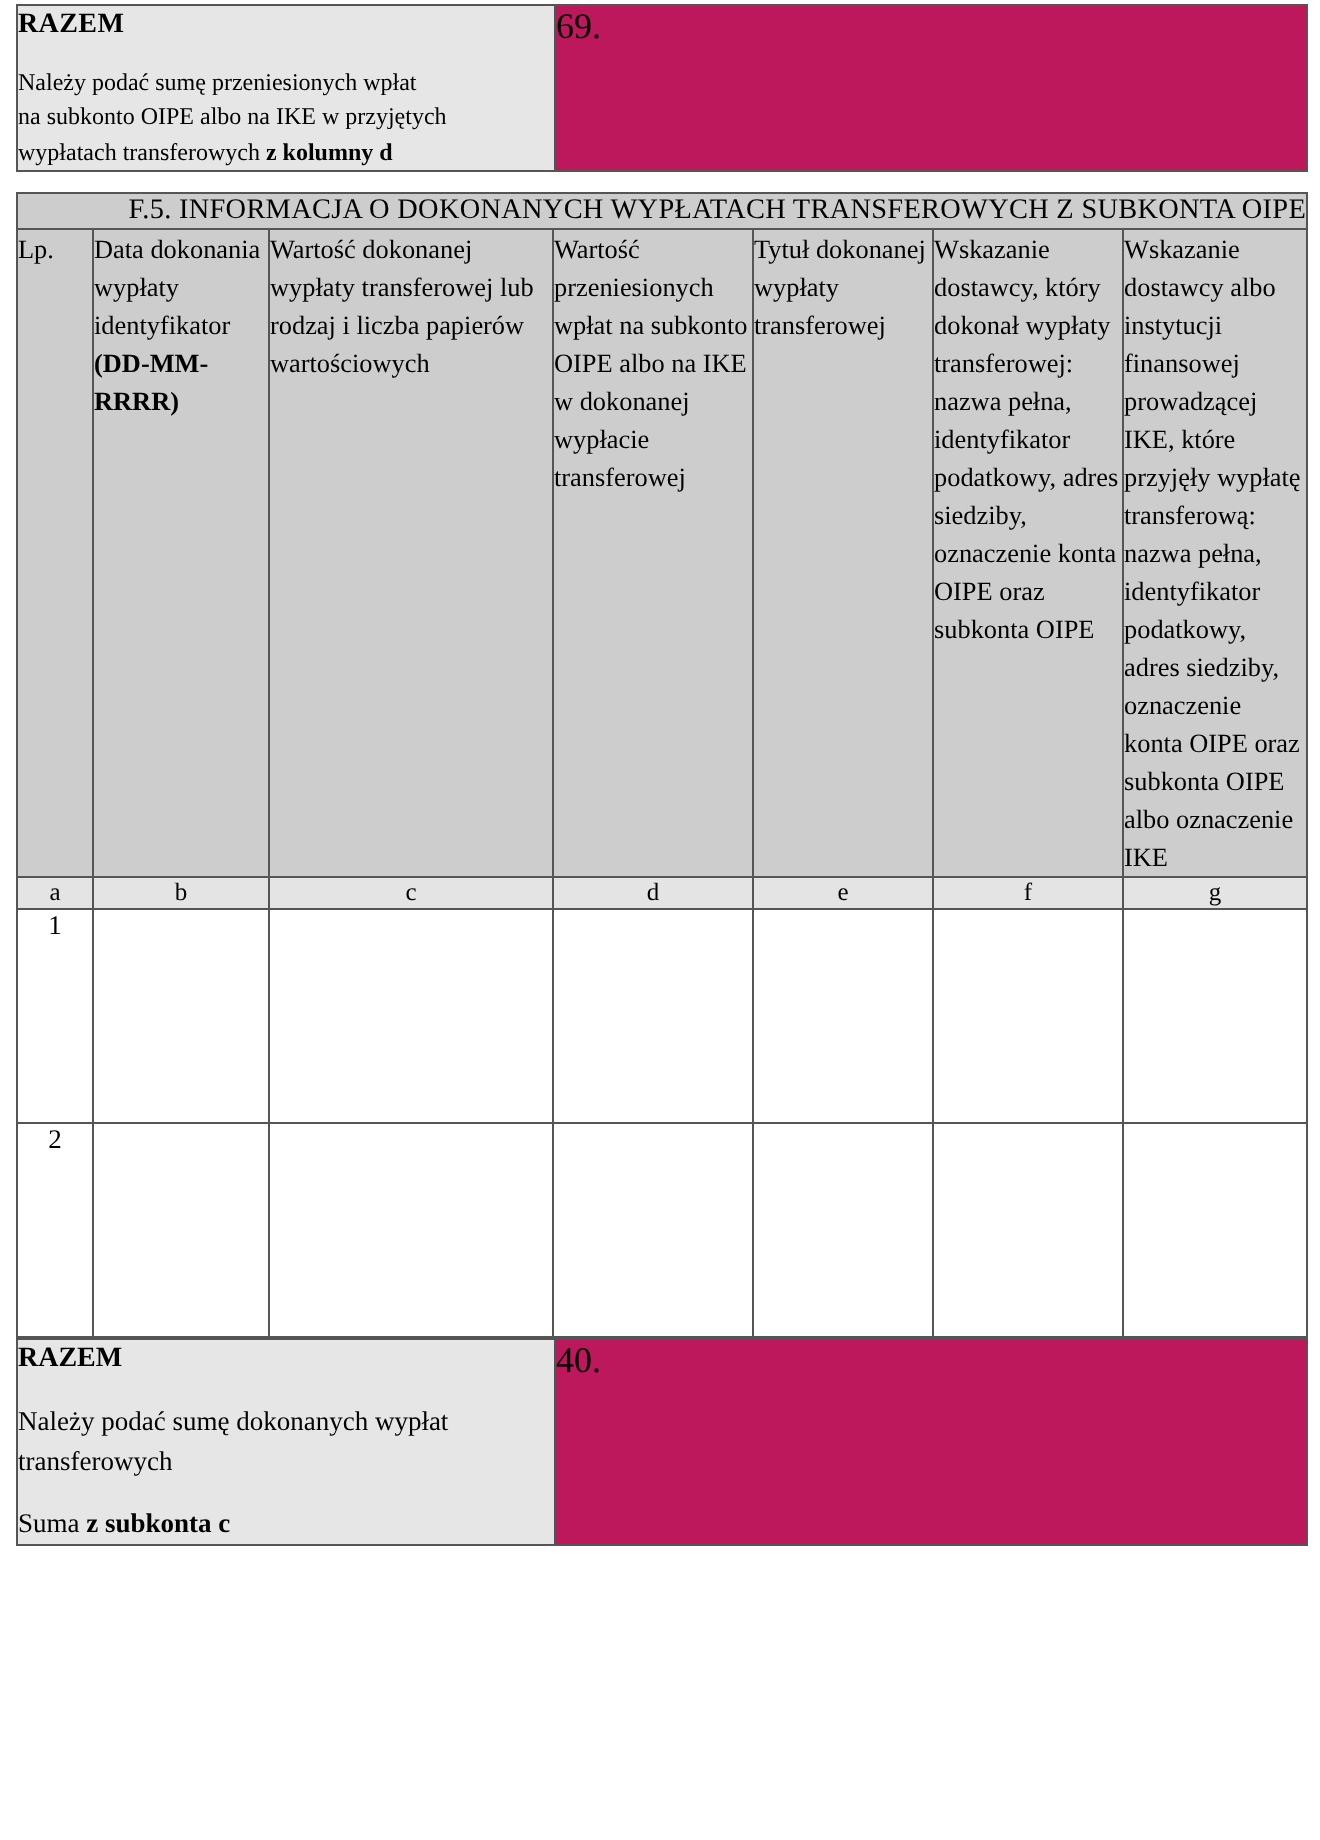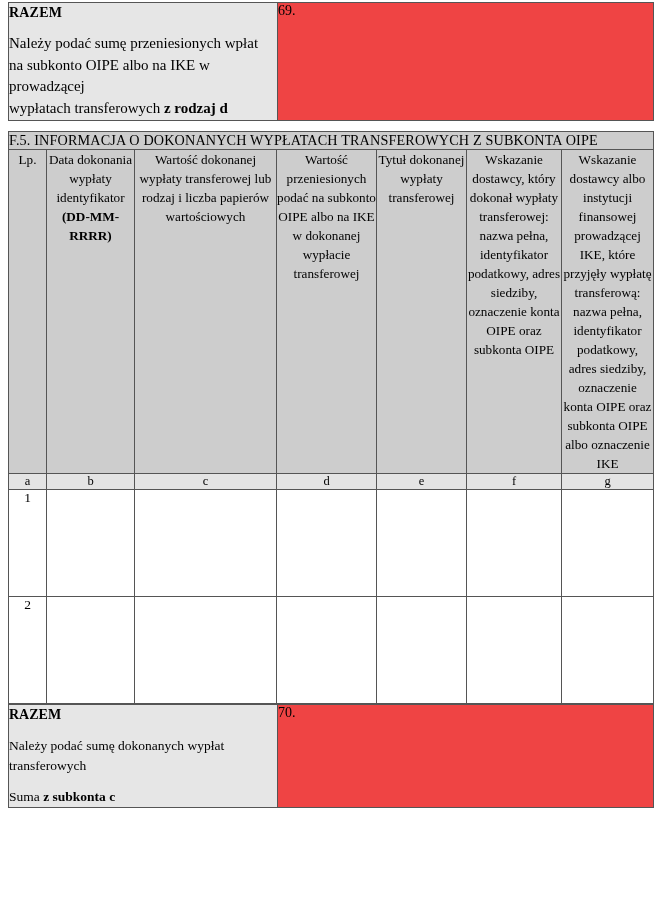--- a/index.html
+++ b/index.html
@@ -45,46 +45,45 @@
     font-size: 13.5px;
     line-height: 1.42;
   }
   .cell-razem .razem-title {
     font-weight: bold;
     font-size: 14px;
     letter-spacing: 0.2px;
     margin-bottom: 10px;
   }
   .cell-razem .razem-desc {
-    font-size: 15px;
+    font-size: 12px;
     line-height: 1.45;
   }
   .cell-razem .razem-desc b { font-weight: bold; }
   .cell-value {
-    background: #ef4444;
+    background: #be185d;
     padding: 7px 0 0 8px;
-    font-size: 14px;
+    font-size: 18px;
   }
 
   
   .section-band {
     background: #cdcdcd;
-    text-align: left;
+    text-align: right;
     font-weight: bold;
     font-size: 14.2px;
     letter-spacing: 0.15px;
     padding: 9px 4px 9px 4px;
   }
 
   
   .main-table { margin-top: 10px; }
 
   .hdr {
     background: #cdcdcd;
-    text-align: center;
     font-size: 13.2px;
     line-height: 1.44;
     padding: 6px 4px 6px 4px;
     vertical-align: top;
   }
   .hdr .sub-bold { font-weight: bold; display: block; }
 
   .letters td {
     background: #e4e4e4;
     text-align: center;
@@ -128,22 +127,22 @@
     <colgroup>
       <col style="width:269px">
       <col style="width:376px">
     </colgroup>
     <tbody>
       <tr>
         <td class="cell-razem">
           <div class="razem-title">RAZEM</div>
           <div class="razem-desc">
             <span>Należy podać sumę  przeniesionych wpłat</span><br>
-            <span>na subkonto OIPE albo na IKE w prowadzącej</span><br>
-            <span>wypłatach transferowych </span><b>z rodzaj d</b>
+            <span>na subkonto OIPE albo na IKE w przyjętych</span><br>
+            <span>wypłatach transferowych </span><b>z kolumny d</b>
           </div>
         </td>
         <td class="cell-value">
           <span>69.</span>
         </td>
       </tr>
     </tbody>
   </table>
 
   <table class="form main-table">
@@ -162,21 +161,21 @@
         <td class="section-band" colspan="7">F.5. INFORMACJA O DOKONANYCH WYPŁATACH TRANSFEROWYCH Z SUBKONTA OIPE</td>
       </tr>
 
       <tr>
         <td class="hdr">Lp.</td>
         <td class="hdr">
           <span>Data dokonania wypłaty identyfikator</span>
           <span class="sub-bold">(DD-MM-RRRR)</span>
         </td>
         <td class="hdr">Wartość dokonanej wypłaty transferowej lub rodzaj i liczba papierów wartościowych</td>
-        <td class="hdr">Wartość przeniesionych podać na subkonto OIPE albo na IKE w dokonanej wypłacie transferowej</td>
+        <td class="hdr">Wartość przeniesionych wpłat na subkonto OIPE albo na IKE w dokonanej wypłacie transferowej</td>
         <td class="hdr">Tytuł dokonanej wypłaty transferowej</td>
         <td class="hdr">Wskazanie dostawcy, który dokonał wypłaty transferowej: nazwa pełna, identyfikator podatkowy, adres siedziby, oznaczenie konta OIPE oraz subkonta OIPE</td>
         <td class="hdr">Wskazanie dostawcy albo instytucji finansowej prowadzącej IKE, które przyjęły wypłatę transferową: nazwa pełna, identyfikator podatkowy, adres siedziby, oznaczenie konta OIPE oraz subkonta OIPE albo oznaczenie IKE</td>
       </tr>
 
       <tr class="letters">
         <td>a</td>
         <td>b</td>
         <td>c</td>
         <td>d</td>
@@ -219,19 +218,19 @@
           <div class="razem-title">RAZEM</div>
           <div class="razem-desc">
             <span>Należy podać sumę dokonanych wypłat</span><br>
             <span>transferowych</span>
           </div>
           <div class="razem-sum">
             <span>Suma </span><b>z subkonta c</b>
           </div>
         </td>
         <td class="cell-value">
-          <span>70.</span>
+          <span>40.</span>
         </td>
       </tr>
     </tbody>
   </table>
 
 </div>
 
 </body></html>

